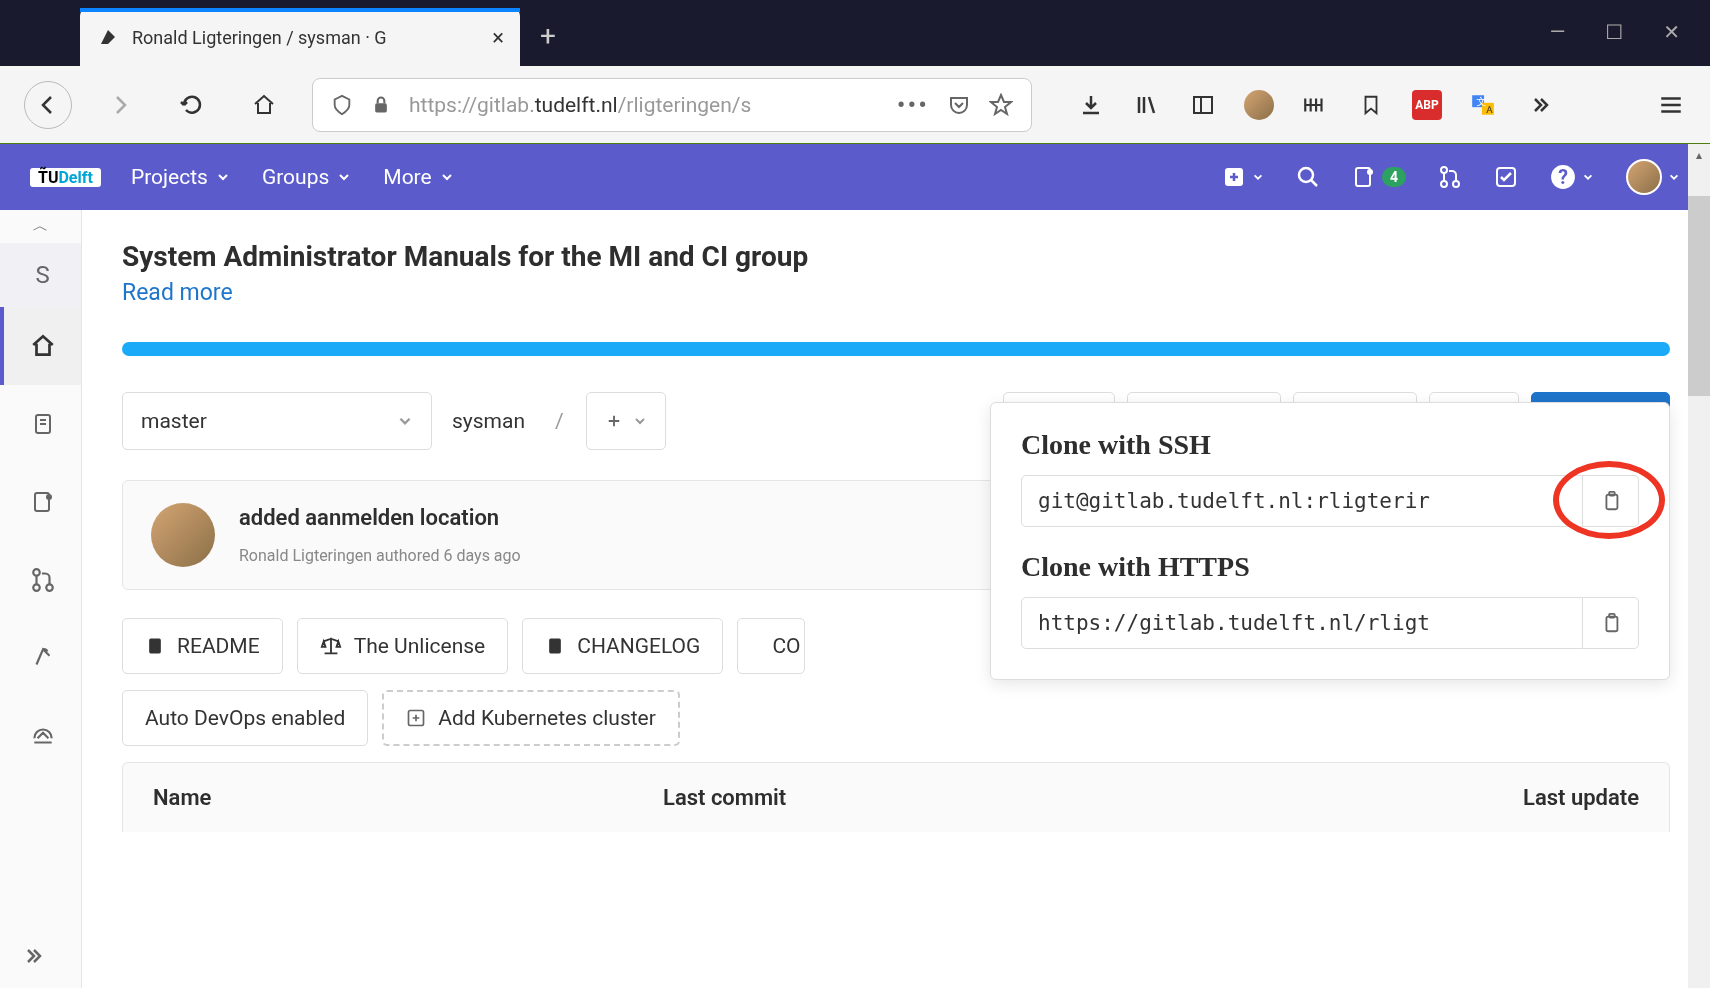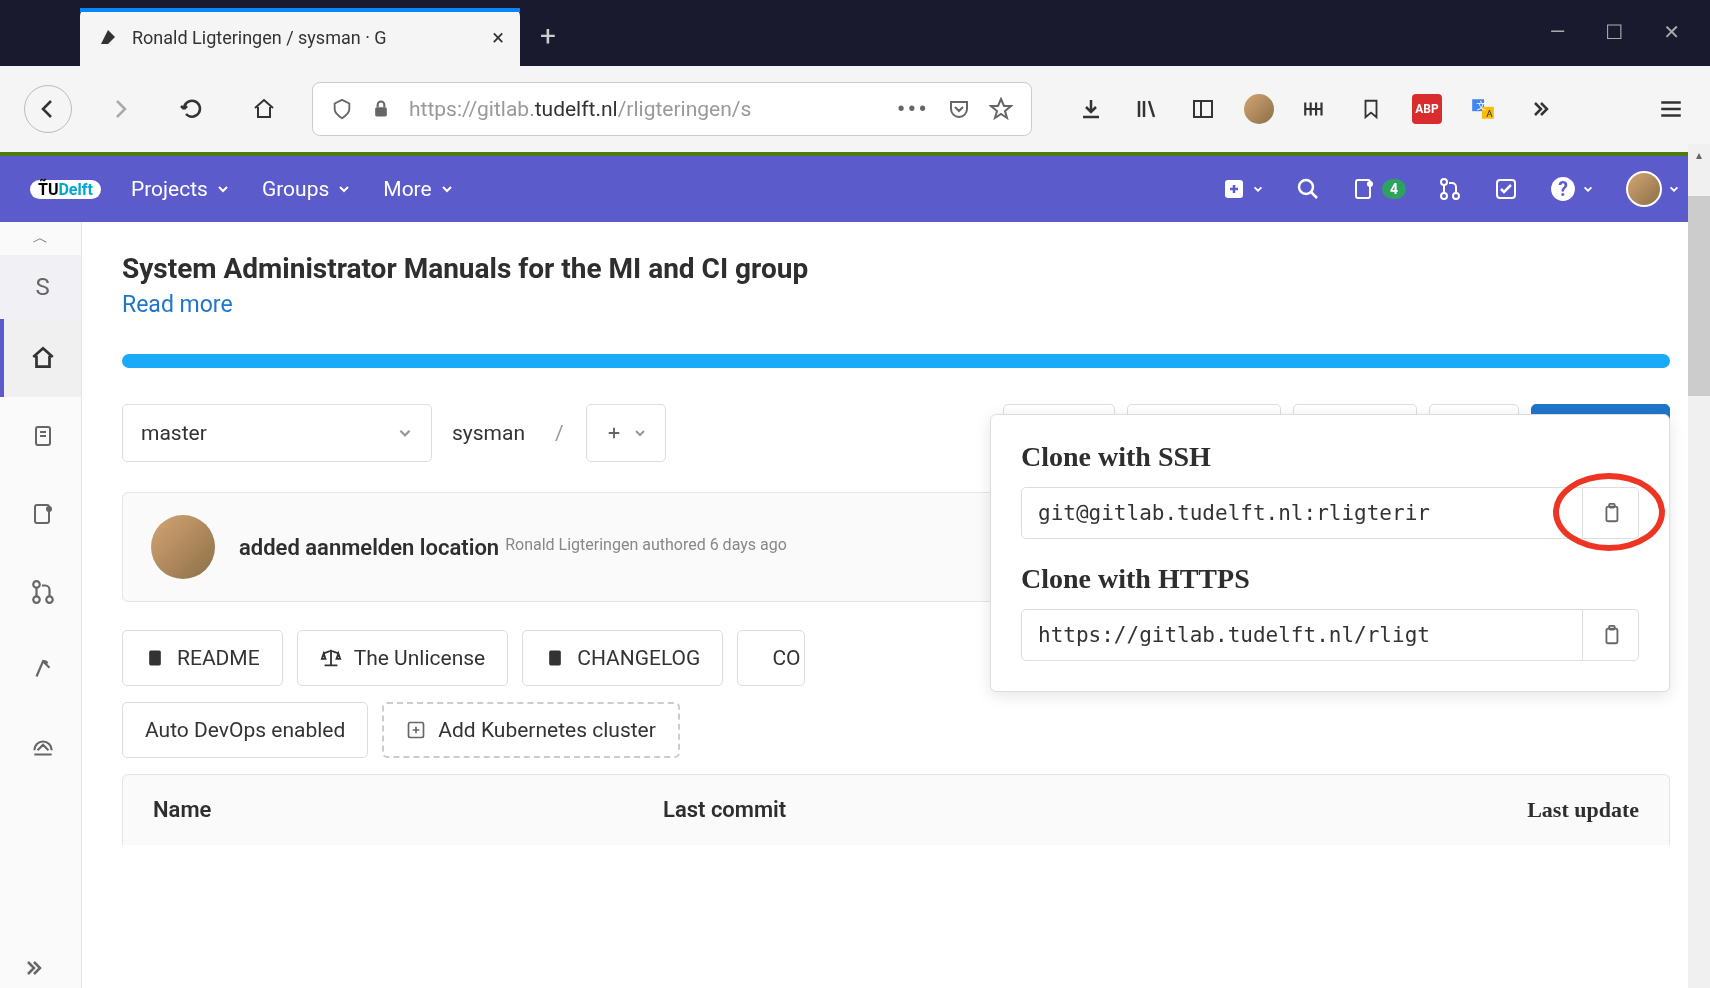--- a/index.html
+++ b/index.html
@@ -11,36 +11,36 @@
 .browser-tab { background: #f5f5f5; height: 58px; width: 440px; display: flex; align-items: center; padding: 0 16px; border-radius: 8px 8px 0 0; gap: 12px; position: relative; }
 .browser-tab::before { content: ''; position: absolute; top: 0; left: 0; right: 0; height: 4px; background: #0a84ff; }
 .tab-favicon { width: 24px; height: 24px; display: flex; align-items: center; justify-content: center; }
 .tab-title { font-size: 18px; color: #333; flex: 1; white-space: nowrap; overflow: hidden; text-overflow: ellipsis; }
 .tab-close { font-size: 22px; color: #333; cursor: pointer; }
 .new-tab-btn { color: #ccc; font-size: 28px; margin-left: 20px; margin-bottom: 14px; cursor: pointer; }
 .window-controls { position: absolute; right: 0; top: 0; display: flex; gap: 40px; padding: 20px 30px; }
 .window-control { color: #aaa; font-size: 20px; cursor: pointer; }
 
 
-.browser-toolbar { background: #f5f5f5; height: 90px; display: flex; align-items: center; padding: 0 24px; gap: 24px; border-bottom: 4px solid #4d7c0f; }
+.browser-toolbar { background: #f5f5f5; height: 78px; display: flex; align-items: center; padding: 0 24px; gap: 24px; border-bottom: 1px solid #4d7c0f; }
 .nav-btn { width: 48px; height: 48px; display: flex; align-items: center; justify-content: center; border-radius: 50%; cursor: pointer; color: #333; }
 .nav-back { border: 1px solid #bbb; }
 .nav-fwd { color: #aaa; }
 .url-bar { flex: 0 0 720px; height: 54px; background: #fff; border: 1px solid #ccc; border-radius: 8px; display: flex; align-items: center; padding: 0 18px; gap: 18px; }
 .url-text { font-size: 21px; color: #999; flex: 1; white-space: nowrap; overflow: hidden; }
 .url-text .domain { color: #333; }
 .toolbar-icons { display: flex; gap: 26px; align-items: center; margin-left: 20px; }
 .toolbar-icon { width: 30px; height: 30px; display: flex; align-items: center; justify-content: center; cursor: pointer; color: #333; font-size: 24px; }
 .avatar-small { width: 30px; height: 30px; border-radius: 50%; background: linear-gradient(135deg, #d4a574, #8b6f47); }
 .abp-icon { width: 30px; height: 30px; background: #d92d2d; color: #fff; font-size: 12px; font-weight: bold; display: flex; align-items: center; justify-content: center; border-radius: 4px; }
 .hamburger { margin-left: auto; }
 
 
 .gitlab-header { background: #5b5bcc; height: 66px; display: flex; align-items: center; padding: 0 30px; gap: 30px; }
-.tudelft-logo { background: #fff; padding: 0 8px; border-radius: 12px; font-size: 16px; color: #00a6d6; font-weight: bold; position: relative; }
+.tudelft-logo { background: #fff; padding: 0 8px; border-radius: 3px; font-size: 16px; color: #00a6d6; font-weight: bold; position: relative; }
 .tudelft-logo .tu { color: #000; }
 .gitlab-nav { display: flex; gap: 32px; }
 .gitlab-nav-item { color: #fff; font-size: 21px; display: flex; align-items: center; gap: 8px; cursor: pointer; }
 .gitlab-right { margin-left: auto; display: flex; align-items: center; gap: 32px; }
 .gitlab-icon { color: #fff; font-size: 22px; cursor: pointer; position: relative; display: flex; align-items: center; gap: 6px; }
 .badge-green { background: #2da160; color: #fff; font-size: 14px; padding: 2px 8px; border-radius: 10px; font-weight: bold; }
 .gitlab-avatar { width: 36px; height: 36px; border-radius: 50%; background: linear-gradient(135deg, #d4a574, #8b6f47); border: 2px solid #fff; }
 
 
 .main-layout { display: flex; height: calc(988px - 66px - 78px - 66px); }
@@ -63,32 +63,32 @@
 .breadcrumb-path { font-size: 21px; color: #333; padding: 0 8px; }
 .breadcrumb-sep { font-size: 21px; color: #999; padding: 0 10px; }
 .plus-dd { border: 1px solid #ddd; border-radius: 5px; height: 58px; width: 80px; display: flex; align-items: center; justify-content: center; gap: 10px; cursor: pointer; }
 .action-spacer { flex: 1; }
 .action-btn { border: 1px solid #ddd; border-radius: 5px; height: 58px; padding: 0 22px; display: flex; align-items: center; gap: 12px; font-size: 21px; color: #333; background: #fff; cursor: pointer; }
 .clone-btn { background: #1f75cb; color: #fff; border-color: #1f75cb; gap: 20px; padding: 0 24px; }
 .download-btn { width: 90px; justify-content: center; gap: 14px; }
 
 .commit-box { border: 1px solid #e5e5e5; border-radius: 6px; padding: 22px 28px; display: flex; align-items: center; gap: 24px; background: #fafafa; margin-bottom: 28px; }
 .commit-avatar { width: 64px; height: 64px; border-radius: 50%; background: linear-gradient(135deg, #d4a574, #8b6f47); }
-.commit-info { display: flex; flex-direction: row; gap: 6px; }
+.commit-info { display: flex; flex-direction: column; gap: 16px; }
 .commit-title { font-size: 22px; color: #2e2e2e; font-weight: 600; }
 .commit-meta { font-size: 16px; color: #888; }
 
 .pill-row { display: flex; gap: 14px; margin-bottom: 16px; flex-wrap: wrap; }
 .pill { border: 1px solid #ddd; border-radius: 5px; height: 56px; padding: 0 22px; display: flex; align-items: center; gap: 12px; font-size: 21px; color: #333; cursor: pointer; }
 .pill.dashed { border: 2px dashed #ccc; }
 
 .table-header { border: 1px solid #e5e5e5; border-bottom: none; border-radius: 6px 6px 0 0; background: #fafafa; display: flex; padding: 22px 30px; font-size: 22px; font-weight: 600; color: #2e2e2e; }
 .th-name { flex: 0 0 510px; }
 .th-commit { flex: 1; }
-.th-update { text-align: right; font-family: Liberation Serif, serif; }
+.th-update { text-align: right; }
 
 
 .clone-dropdown { position: absolute; top: 192px; right: 40px; width: 680px; background: #fff; border: 1px solid #ddd; border-radius: 6px; box-shadow: 0 4px 16px rgba(0,0,0,0.1); padding: 26px 30px 30px; z-index: 100; }
 .clone-section { margin-bottom: 24px; }
 .clone-section:last-child { margin-bottom: 0; }
 .clone-label { font-size: 28px; font-weight: 600; color: #2e2e2e; margin-bottom: 14px; font-family: Liberation Serif, serif; }
 .clone-input-row { display: flex; gap: 0; position: relative; }
 .clone-input { flex: 1; border: 1px solid #ddd; border-radius: 5px 0 0 5px; height: 52px; padding: 0 16px; font-family: 'Consolas', monospace; font-size: 21px; color: #333; }
 .clone-copy { border: 1px solid #ddd; border-left: none; border-radius: 0 5px 5px 0; width: 56px; height: 52px; display: flex; align-items: center; justify-content: center; cursor: pointer; background: #fff; color: #666; }
 .red-circle { position: absolute; width: 112px; height: 78px; border: 6px solid #ee3524; border-radius: 50%; right: -26px; top: -14px; pointer-events: none; }

